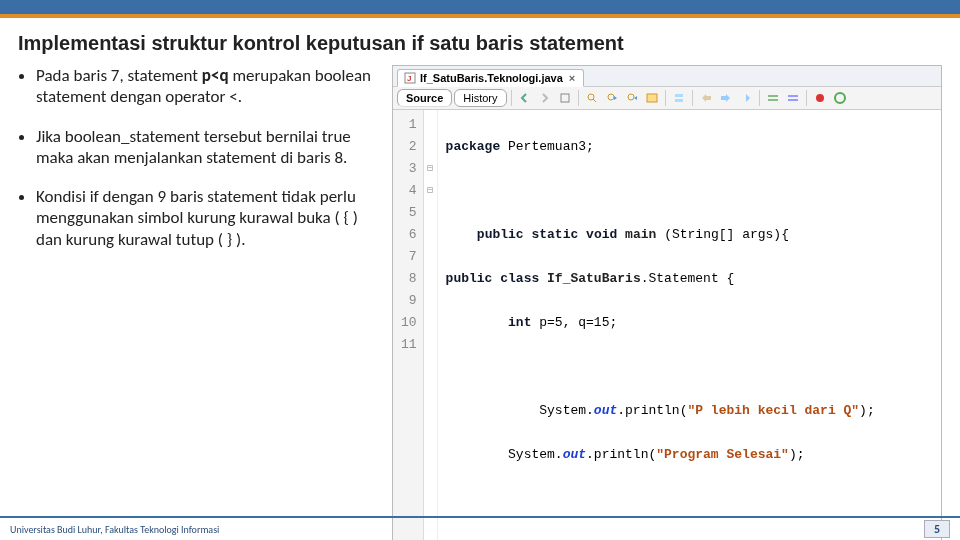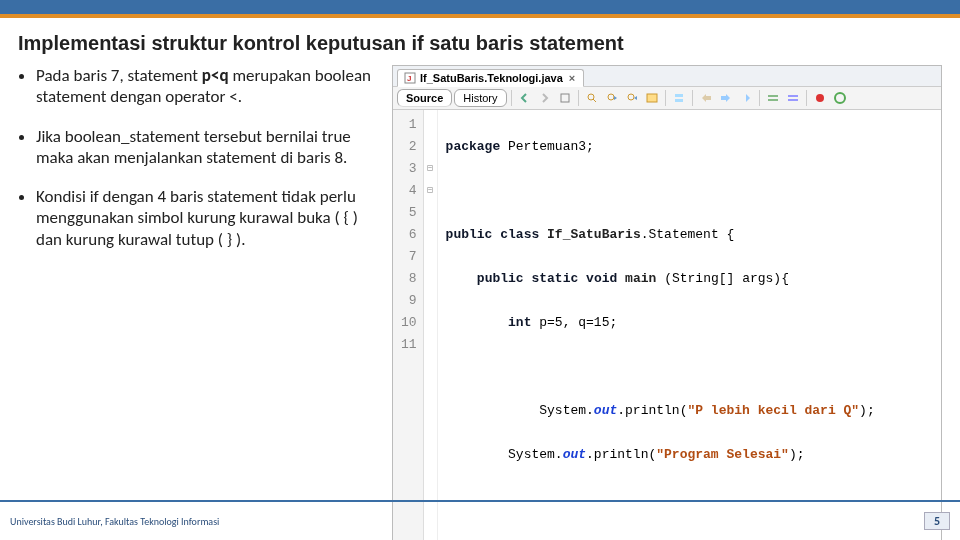--- a/index.html
+++ b/index.html
@@ -131,21 +131,21 @@
     white-space: pre;
   }
   .kw { color: #0f172a; font-weight: bold; }
   .cls { color: #222; font-weight: bold; }
   .str { color: #b24d13; font-weight: bold; }
   .ital { font-style: italic; color: #1a3fd6; font-weight: bold; margin-top: 37px; }
 
   .footer {
     position: absolute;
     bottom: 0; left: 0; right: 0;
-    height: 40px;
+    height: 24px;
     border-top: 2px solid #3a6ea5;
     display: flex;
     justify-content: space-between;
     align-items: center;
     padding: 0 10px;
     font-size: 10px;
     color: #2a4d7a;
   }
   .page-num {
     background: #e8edf5;
@@ -167,21 +167,21 @@
 <div class="content">
 
   <ul class="bullets">
     <li>
       <span>Pada baris 7, statement </span><span class="bold">p&lt;q</span><span> merupakan boolean statement dengan operator &lt;.</span>
     </li>
     <li>
       <span>Jika boolean_statement tersebut bernilai true maka akan menjalankan statement di baris 8.</span>
     </li>
     <li>
-      <span>Kondisi if dengan 4 baris statement tidak perlu menggunakan simbol kurung kurawal buka ( { ) dan kurung kurawal tutup ( } ).</span>
+      <span>Kondisi if dengan 9 baris statement tidak perlu menggunakan simbol kurung kurawal buka ( { ) dan kurung kurawal tutup ( } ).</span>
     </li>
   </ul>
 
   <div class="ide">
 
     <div class="ide-tabs">
       <div class="file-tab">
         <svg class="java-icon" viewBox="0 0 12 12">
             <rect x="1" y="1" width="10" height="10" fill="#fff" stroke="#888"></rect>
             <text x="3" y="9" font-size="8" fill="#c33" font-family="Arial" font-weight="bold">J</text>
@@ -308,22 +308,22 @@
           <div>&nbsp;</div>
           <div>&nbsp;</div>
           <div>&nbsp;</div>
           <div>&nbsp;</div>
           <div>&nbsp;</div>
           <div>&nbsp;</div>
       </div>
       <div class="code">
 <div><span class="kw">package</span><span> Pertemuan3;</span></div>
 <div>&nbsp;</div>
+<div><span>    </span><span class="kw">public</span> <span class="kw">static</span> <span class="kw">void</span> <span class="cls">main</span><span> (String[] args){</span></div>
 <div><span class="kw">public</span> <span class="kw">class</span> <span class="cls">If_SatuBaris</span><span>.Statement {</span></div>
-<div><span>    </span><span class="kw">public</span> <span class="kw">static</span> <span class="kw">void</span> <span class="cls">main</span><span> (String[] args){</span></div>
 <div><span>        </span><span class="kw">int</span><span> p=5, q=15;</span></div>
 <div>&nbsp;</div>
 <div><span>            </span><span>System.</span><span class="ital">out</span><span>.println(</span><span class="str">"P lebih kecil dari Q"</span><span>);</span></div>
 <div><span>        </span><span>System.</span><span class="ital">out</span><span>.println(</span><span class="str">"Program Selesai"</span><span>);</span></div>
 <div></div>
 
       </div>
     </div>
   </div>
 </div>

